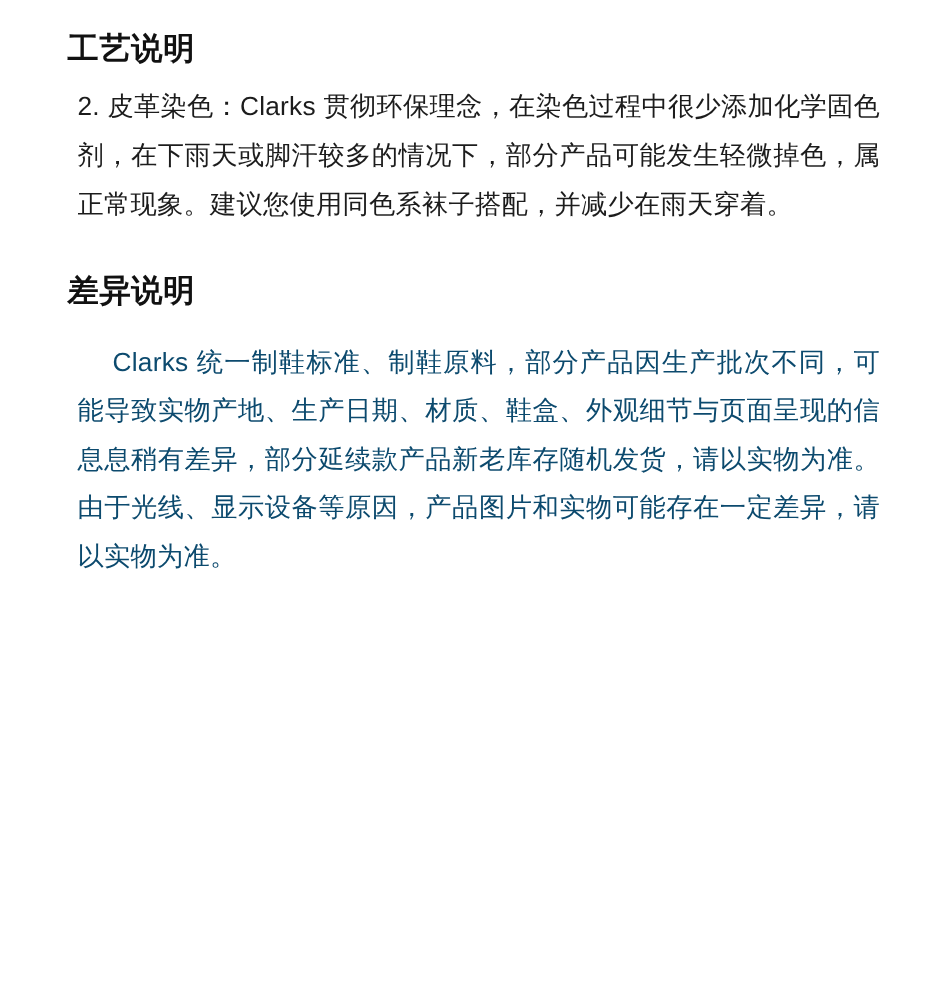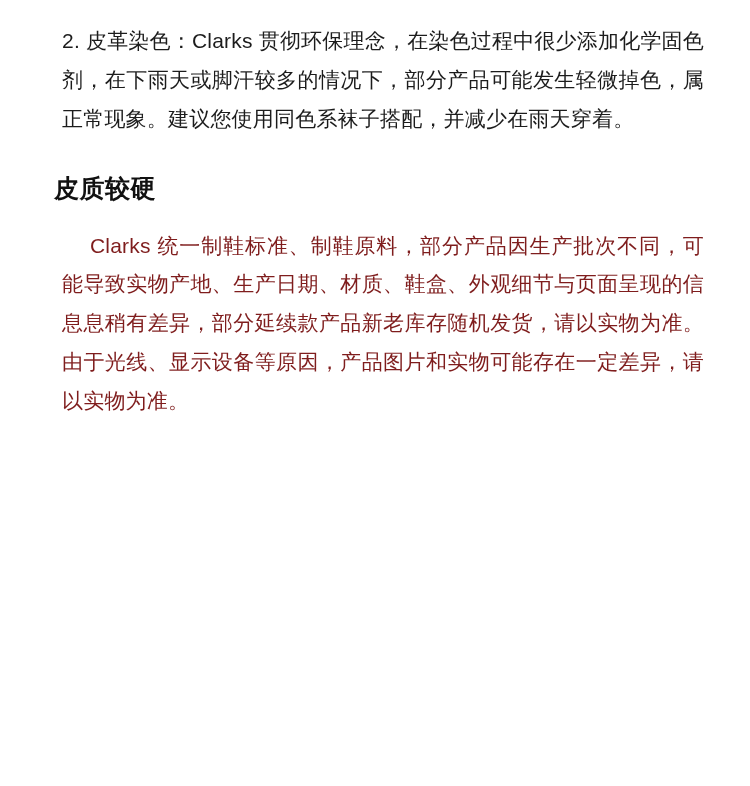--- a/index.html
+++ b/index.html
@@ -48,35 +48,36 @@
   .para + .para {
     margin-top: 28px;
     font-weight: bold;
   }
   .diff-block {
     margin-top: 6px;
   }
   .diff-para {
     font-size: 21px;
     line-height: 1.85;
-    color: #7f1d1d;
+    color: #0c4a6e;
     padding: 0 6px 0 22px;
     text-align: justify;
     text-justify: inter-ideograph;
     text-indent: 28px;
     letter-spacing: 0.2px;
   }
 </style>
 </head>
 <body>
 
 <div class="page">
 
   <div class="section">
+    <h2 class="section-title">工艺说明</h2>
     <p class="para">2. 皮革染色：Clarks 贯彻环保理念，在染色过程中很少添加化学固色剂，在下雨天或脚汗较多的情况下，部分产品可能发生轻微掉色，属正常现象。建议您使用同色系袜子搭配，并减少在雨天穿着。</p>
   </div>
 
   <div class="section diff-block">
-    <h2 class="section-title second">皮质较硬</h2>
+    <h2 class="section-title second">差异说明</h2>
     <p class="diff-para">Clarks 统一制鞋标准、制鞋原料，部分产品因生产批次不同，可能导致实物产地、生产日期、材质、鞋盒、外观细节与页面呈现的信息息稍有差异，部分延续款产品新老库存随机发货，请以实物为准。由于光线、显示设备等原因，产品图片和实物可能存在一定差异，请以实物为准。</p>
   </div>
 
 </div>
 
 </body></html>

